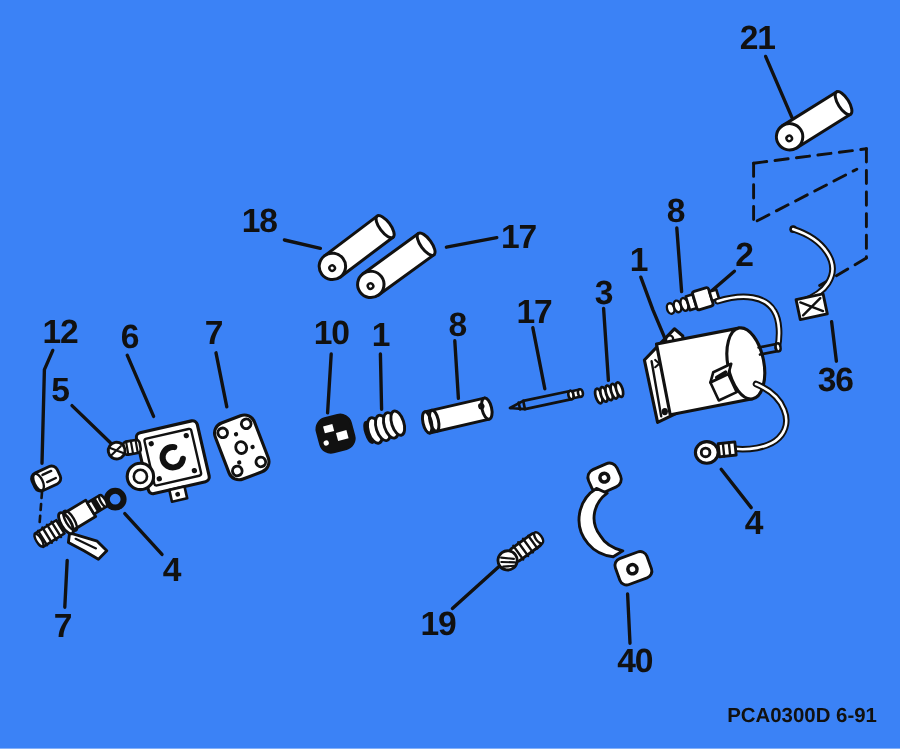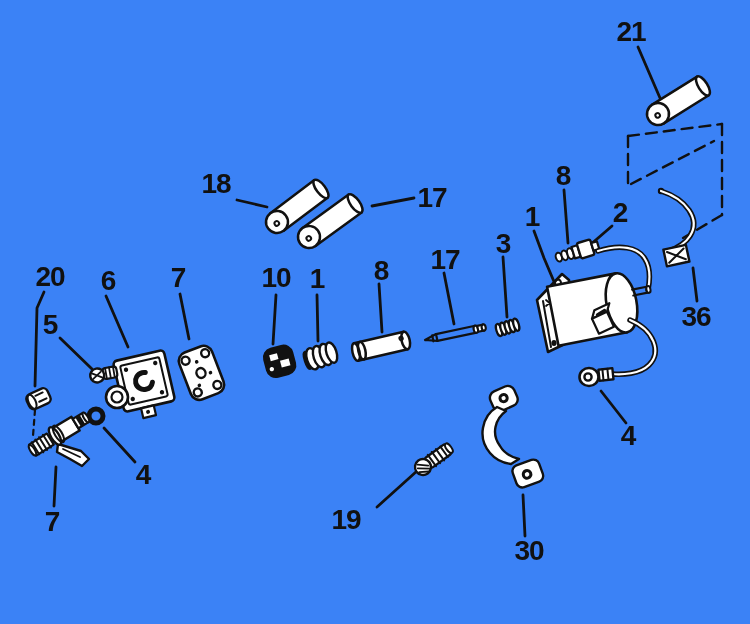--- a/index.html
+++ b/index.html
@@ -281,27 +281,28 @@
 
 <div class="callout" style="left:631px;top:32px">21</div>
 <div class="callout" style="left:216px;top:184px">18</div>
 <div class="callout" style="left:432px;top:198px">17</div>
 <div class="callout" style="left:563px;top:176px">8</div>
 <div class="callout" style="left:620px;top:213px">2</div>
 <div class="callout" style="left:532px;top:217px">1</div>
 <div class="callout" style="left:503px;top:244px">3</div>
 <div class="callout" style="left:445px;top:260px">17</div>
 <div class="callout" style="left:381px;top:271px">8</div>
-<div class="callout" style="left:50px;top:277px">20</div>
+<div class="callout" style="left:50px;top:277px">12</div>
 <div class="callout" style="left:108px;top:281px">6</div>
 <div class="callout" style="left:178px;top:278px">7</div>
 <div class="callout" style="left:276px;top:278px">10</div>
 <div class="callout" style="left:317px;top:279px">1</div>
 <div class="callout" style="left:50px;top:325px">5</div>
 <div class="callout" style="left:696px;top:317px">36</div>
 <div class="callout" style="left:143px;top:475px">4</div>
 <div class="callout" style="left:52px;top:522px">7</div>
-<div class="callout" style="left:346px;top:520px">19</div>
+<div class="callout" style="left:365px;top:520px">19</div>
 <div class="callout" style="left:628px;top:436px">4</div>
-<div class="callout" style="left:529px;top:551px">30</div>
-
+<div class="callout" style="left:529px;top:551px">40</div>
+
+<div class="figure-code">PCA0300D 6-91</div>
 
 </div>
 
 </body></html>

